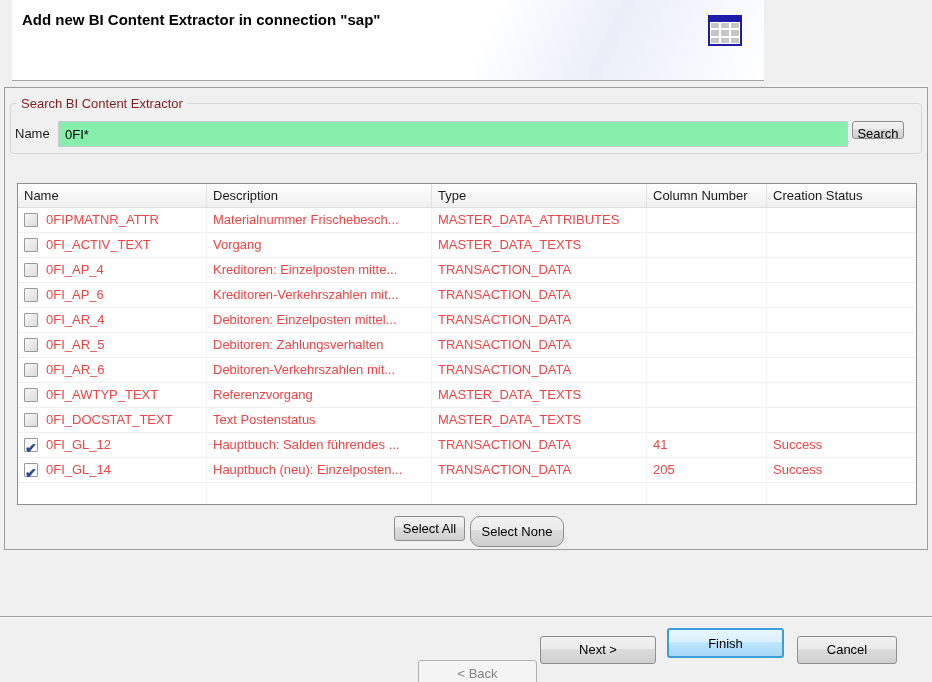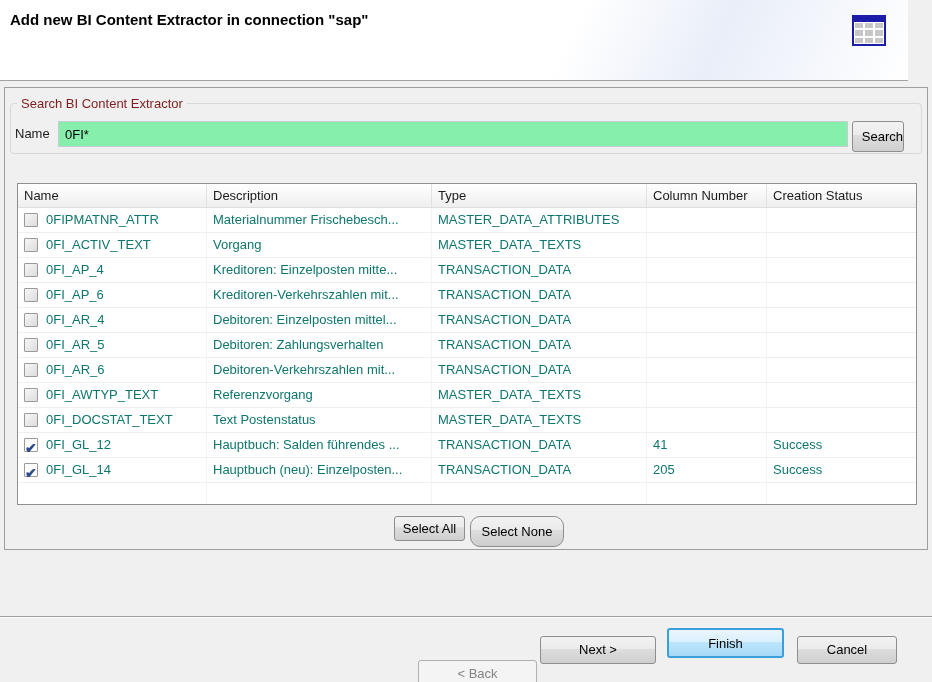--- a/index.html
+++ b/index.html
@@ -6,21 +6,21 @@
   body {
     font-family: "Liberation Sans", sans-serif;
     background:#f0f0f0;
     width:932px; height:682px;
     position:relative; overflow:hidden;
     color:#1a1a1a;
     -webkit-font-smoothing:antialiased;
   }
   
   .wiz-header {
-    position:absolute; left:0; top:0; width:908px; height:81px;
+    position:absolute; left:12px; top:0; width:752px; height:81px;
     background:linear-gradient(115deg,#ffffff 62%,#e9eef8 78%,#f7f9fd 92%,#ffffff 100%);
     border-bottom:1px solid #a3a3a3;
     padding-left:40px;
   }
   .wiz-title {
     position:absolute; left:10px; top:11px;
     font-size:15px; font-weight:bold; color:#000;
   }
   .tbl-icon {
     position:absolute; right:22px; top:15px;
@@ -63,21 +63,21 @@
     font-family:"Liberation Sans",sans-serif; font-size:13px; color:#000;
     cursor:pointer; line-height:24px;
   }
   .btn.disabled {
     background:#f4f4f4; border-color:#aeb2b5; color:#838383; cursor:default;
   }
   .btn.default {
     border:2px solid #3b9fdc;
     background:linear-gradient(#eaf6fd 0%,#d9f0fc 45%,#bee6fd 46%,#a7d9f5 100%);
   }
-  .search-btn { position:absolute; left:847px; top:33px; width:52px; height:31px;text-align:right; }
+  .search-btn { position:absolute; left:847px; top:33px; width:52px; height:18px; }
   
   .table {
     position:absolute; left:12px; top:95px; width:900px; height:322px;
     background:#fff; border:1px solid #8f8f8f; overflow:hidden;
   }
   .trow {
     display:grid; grid-template-columns:189px 225px 215px 120px 151px;
   }
   .thead {
     height:24px;
@@ -86,21 +86,21 @@
   }
   .thead .cell {
     font-size:13px; color:#1a1a1a; line-height:23px; padding-left:6px;
     border-right:1px solid #e2e2e2; overflow:hidden; white-space:nowrap;
   }
   .thead .cell:last-child { border-right:none; }
   .drow { height:25px; border-bottom:1px solid #efefef; }
   .drow .cell {
     font-size:13px; line-height:24px; padding-left:6px;
     border-right:1px solid #f3f3f3; overflow:hidden; white-space:nowrap;
-    color:#0f766e;
+    color:#ef4444;
   }
   .drow .cell:last-child { border-right:none; }
   .drow .cell.namecell { display:flex; align-items:center; padding-left:5px; }
   .filler { height:23px; }
   .filler .cell { border-right:1px solid #f3f3f3; }
   .filler .cell:last-child { border-right:none; }
   .checkbox {
     width:14px; height:14px; flex:0 0 14px;
     border:1px solid #9a9a9a; border-radius:1px;
     background:linear-gradient(135deg,#f7f7f7,#dcdcdc);

